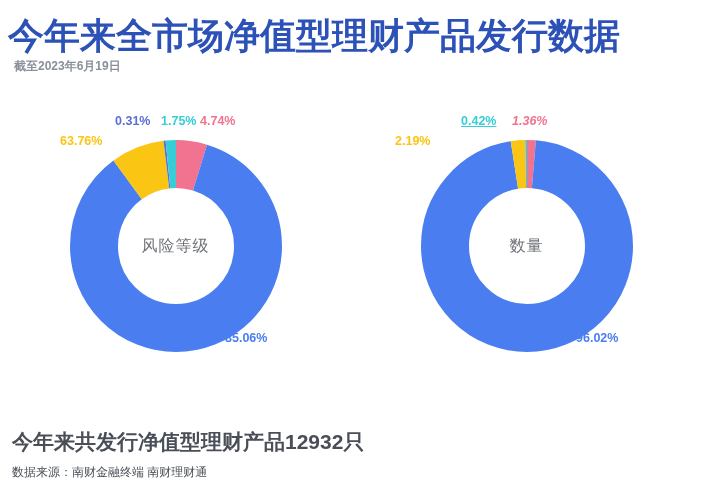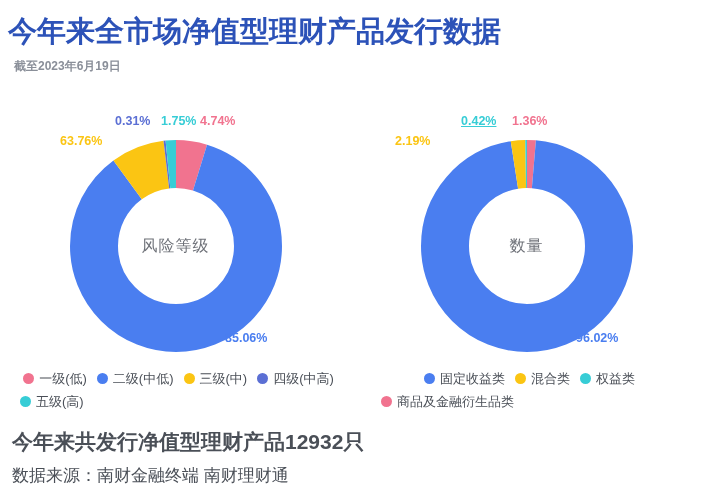--- a/index.html
+++ b/index.html
@@ -20,21 +20,21 @@
   #header {
     position: absolute;
     left: 0;
     top: 0;
     width: 702px;
   }
   #page-title {
     position: absolute;
     left: 8px;
     top: 12px;
-    font-size: 29px;
+    font-size: 36px;
     font-weight: bold;
     color: #2c52b8;
     letter-spacing: 0px;
     white-space: nowrap;
   }
   #subtitle {
     position: absolute;
     left: 14px;
     top: 58px;
     font-size: 12px;
@@ -140,21 +140,21 @@
     top: 0px;
     font-size: 21px;
     font-weight: bold;
     color: #4a4f57;
     white-space: nowrap;
   }
   #footer-source {
     position: absolute;
     left: 12px;
     top: 36px;
-    font-size: 17px;
+    font-size: 12px;
     color: #4a4f57;
     white-space: nowrap;
   }
 </style>
 </head>
 <body>
 
 <div id="header">
   <div id="page-title">今年来全市场净值型理财产品发行数据</div>
   <div id="subtitle">截至2023年6月19日</div>
@@ -192,66 +192,26 @@
           <circle r="82" fill="none" stroke="#4a7ef0" stroke-width="48" stroke-dasharray="494.71 20.51" stroke-dashoffset="-7.01" transform="rotate(-90)"></circle>
           <circle r="82" fill="none" stroke="#fbc513" stroke-width="48" stroke-dasharray="11.28 503.94" stroke-dashoffset="-501.72" transform="rotate(-90)"></circle>
           <circle r="82" fill="none" stroke="#37cdd6" stroke-width="48" stroke-dasharray="2.16 513.06" stroke-dashoffset="-513.00" transform="rotate(-90)"></circle>
         </g>
       </svg>
       <div class="donut-center-label">数量</div>
     </div>
 
     <div class="pct-label" style="left:44px; top:36px; color:#fbc513;">2.19%</div>
     <div class="pct-label" style="left:110px; top:16px; color:#37cdd6;text-decoration:underline;">0.42%</div>
-    <div class="pct-label" style="left:161px; top:16px; color:#f1738f;">1.36%</div>
+    <div class="pct-label" style="left:161px; top:16px; color:#f1738f;font-style:italic;">1.36%</div>
     <div class="pct-label" style="left:225px; top:233px; color:#4a7ef0;">96.02%</div>
   </div>
 </div>
 
 <div id="legends">
 
-  <div class="legend-block" id="legend-risk">
-    <div class="legend-item">
-      <span class="legend-dot" style="background: rgb(241, 115, 143);"></span>
-      <span>一级(低)</span>
-    </div>
-    <div class="legend-item">
-      <span class="legend-dot" style="background: rgb(74, 126, 240);"></span>
-      <span>二级(中低)</span>
-    </div>
-    <div class="legend-item">
-      <span class="legend-dot" style="background: rgb(251, 197, 19);"></span>
-      <span>三级(中)</span>
-    </div>
-    <div class="legend-item">
-      <span class="legend-dot" style="background: rgb(91, 111, 212);"></span>
-      <span>四级(中高)</span>
-    </div>
-    <div class="legend-item" style="width:100%; justify-content:flex-start; padding-left:14px;">
-      <span class="legend-dot" style="background: rgb(55, 205, 214);"></span>
-      <span>五级(高)</span>
-    </div>
-  </div>
-
-  <div class="legend-block" id="legend-count">
-    <div class="legend-item">
-      <span class="legend-dot" style="background: rgb(74, 126, 240);"></span>
-      <span>固定收益类</span>
-    </div>
-    <div class="legend-item">
-      <span class="legend-dot" style="background: rgb(251, 197, 19);"></span>
-      <span>混合类</span>
-    </div>
-    <div class="legend-item">
-      <span class="legend-dot" style="background: rgb(55, 205, 214);"></span>
-      <span>权益类</span>
-    </div>
-    <div class="legend-item" style="width:100%; justify-content:flex-start; padding-left:24px;">
-      <span class="legend-dot" style="background: rgb(241, 115, 143);"></span>
-      <span>商品及金融衍生品类</span>
-    </div>
-  </div>
+
 </div>
 
 <div id="footer">
   <div id="footer-total">今年来共发行净值型理财产品12932只</div>
   <div id="footer-source">数据来源：南财金融终端 南财理财通</div>
 </div>
 
 </body></html>

